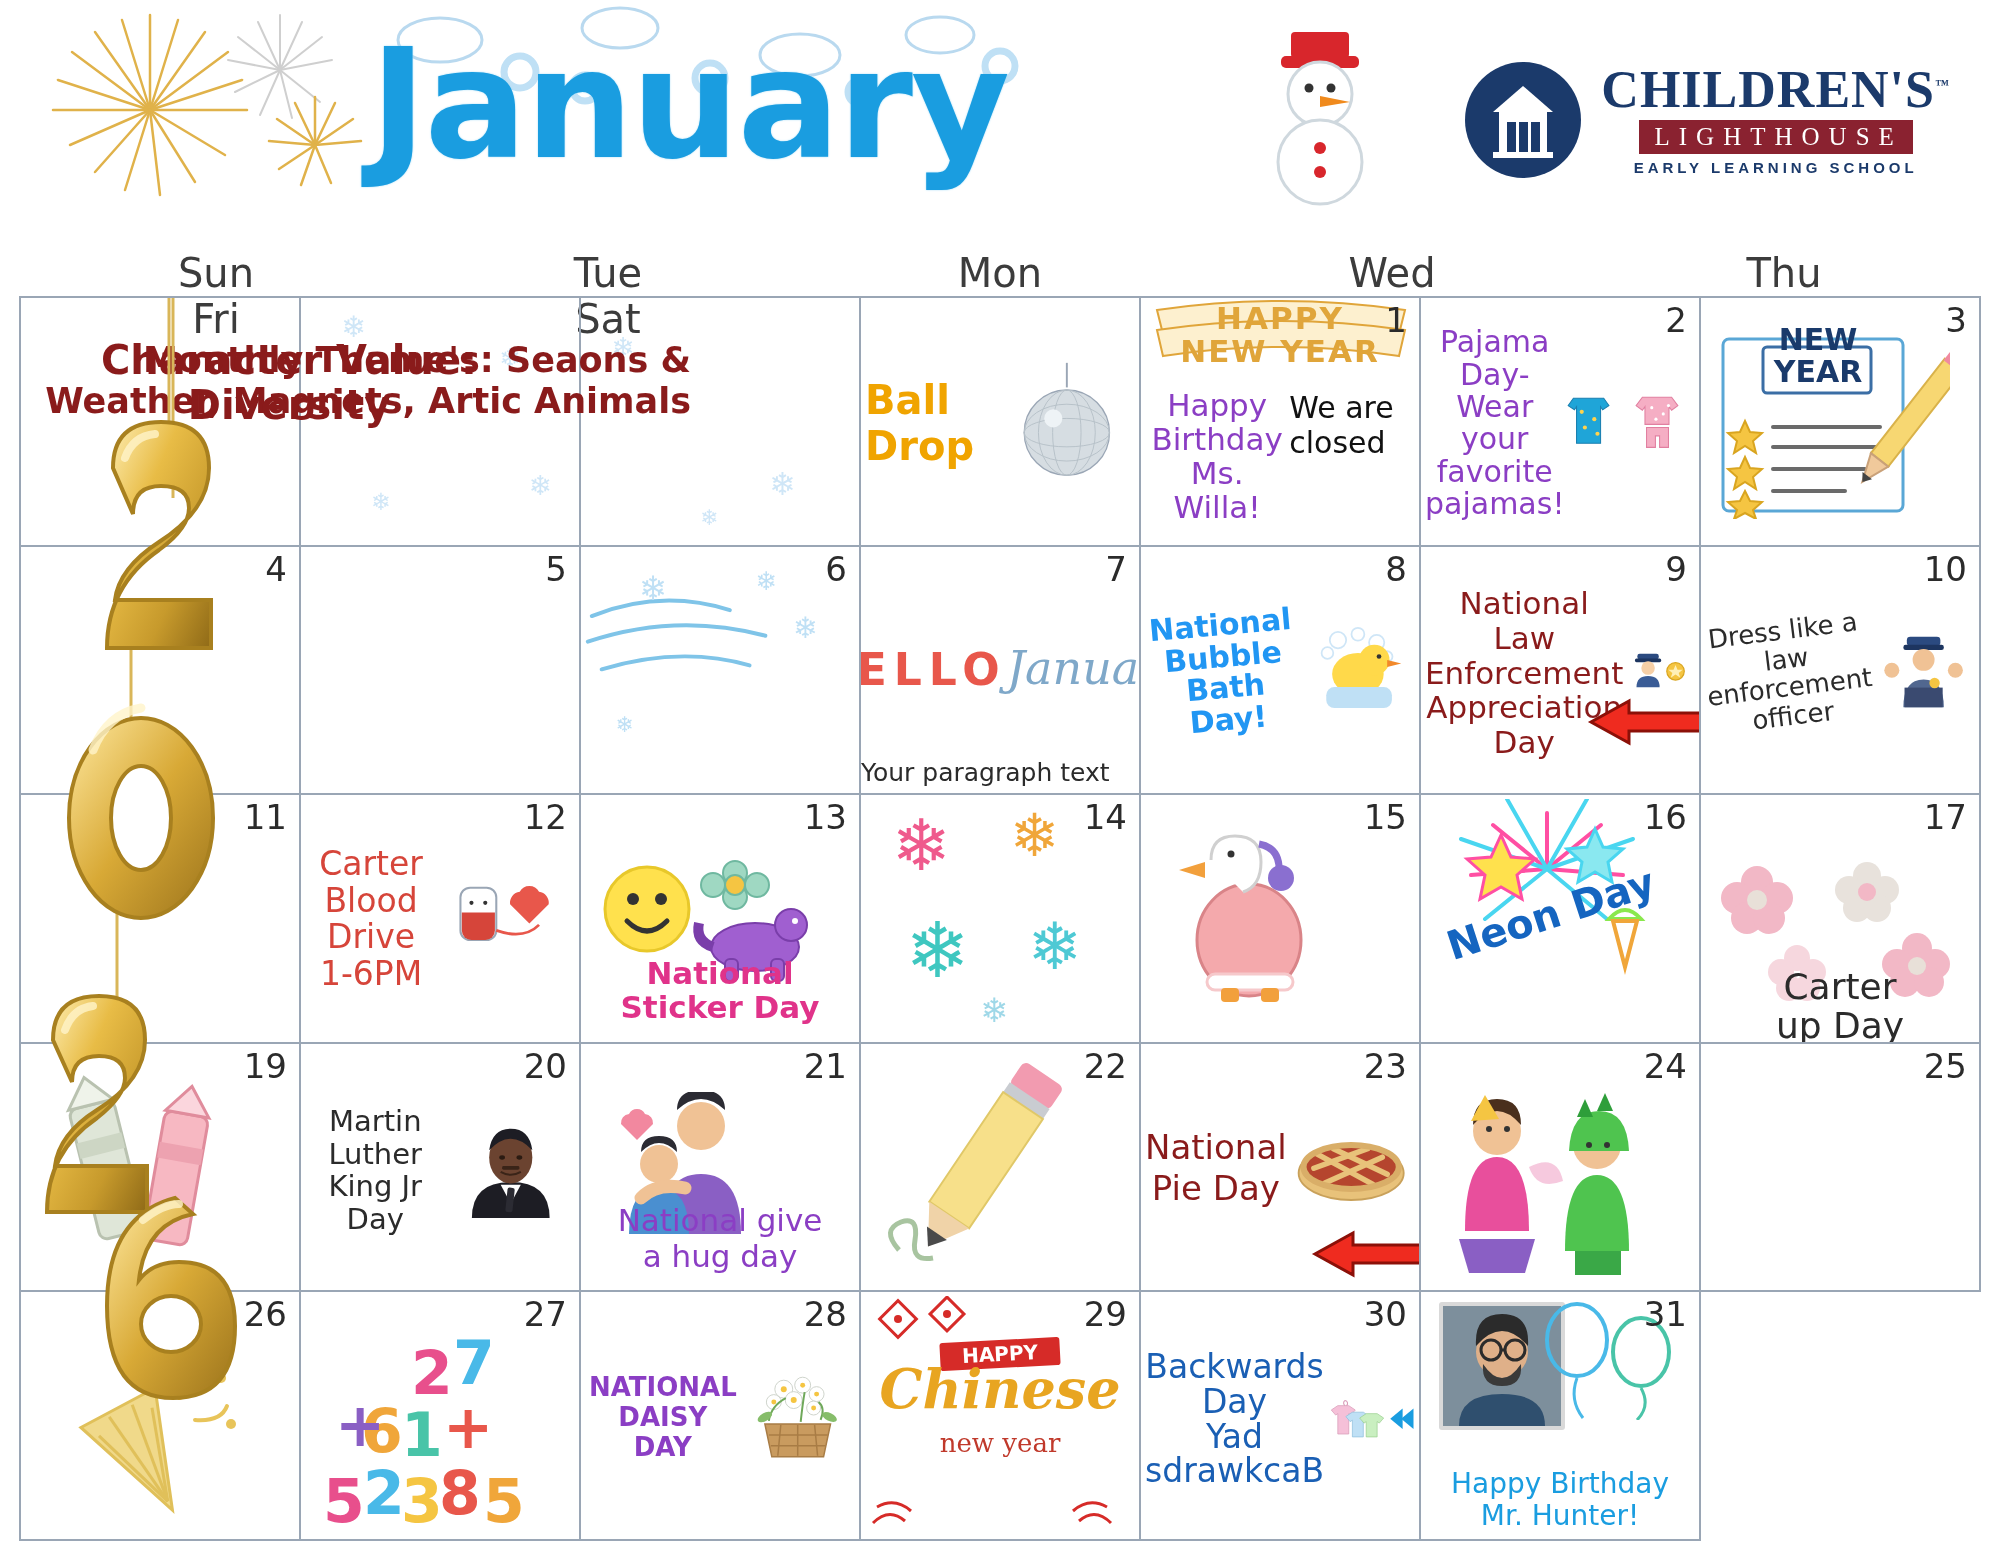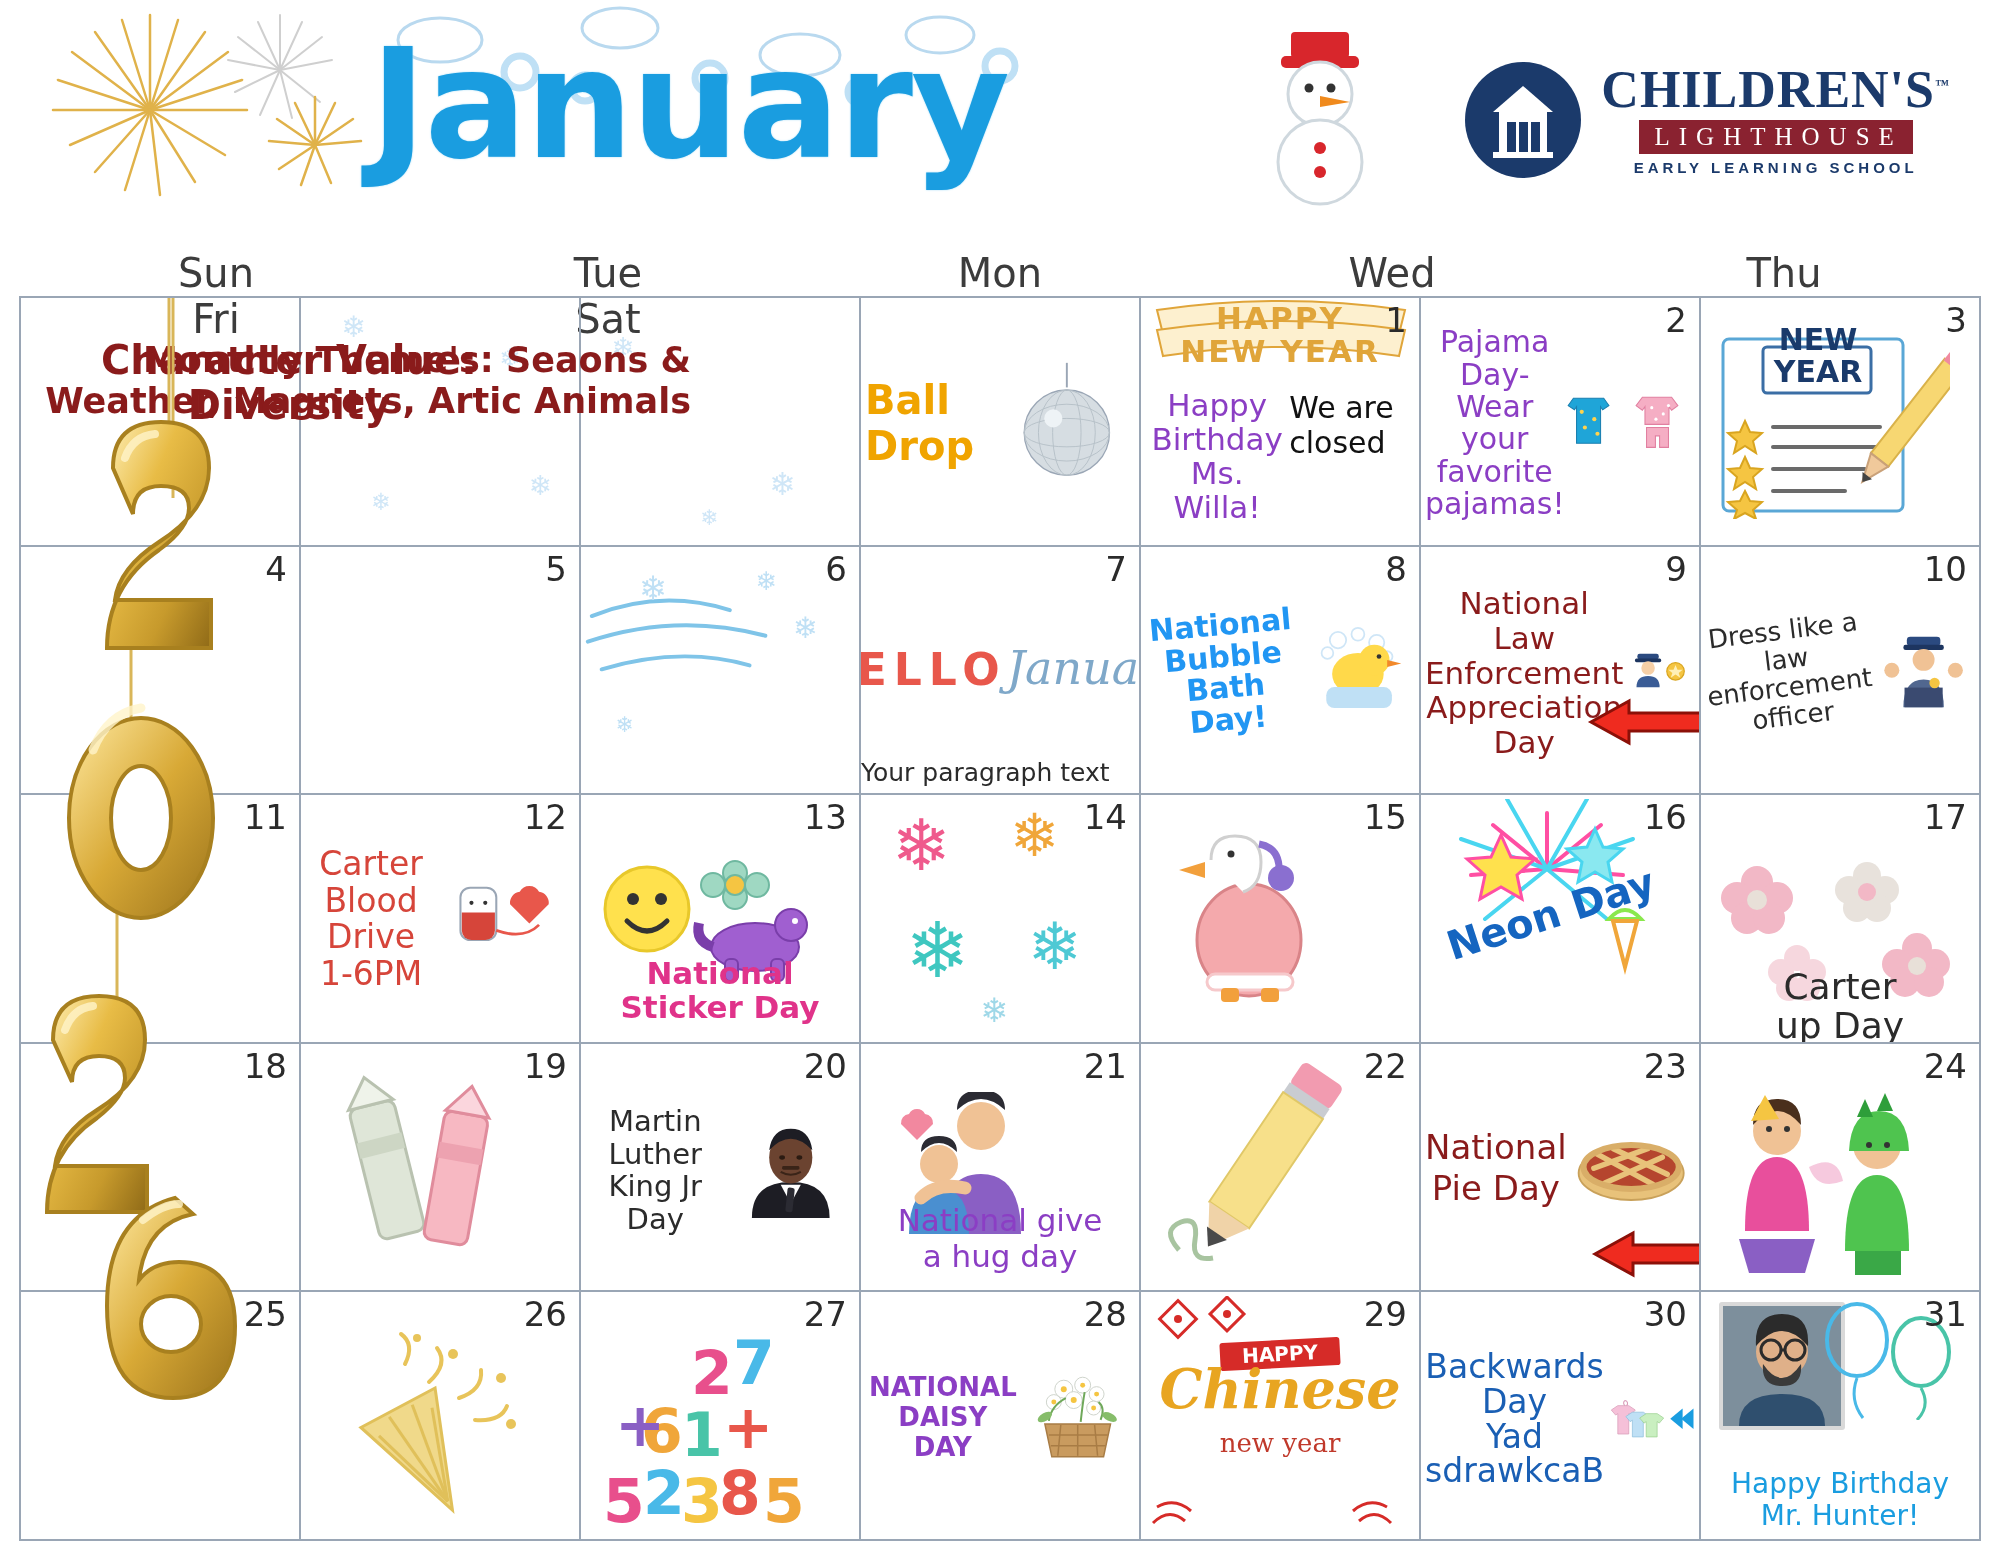--- a/index.html
+++ b/index.html
@@ -887,23 +887,20 @@
             </g>
         </g>
       </svg>
       <div class="txt-dressup">
         <div>Carter</div>
         <div>up Day</div>
       </div>
     </div>
   </div>
 
-  <div class="cell">
-    <div class="daynum">18</div>
-  </div>
 
   <div class="cell">
     <div class="daynum">19</div>
     <div class="cellcontent">
       <svg width="230" height="210" style="margin-top:22px" viewBox="0 0 230 210">
         <g transform="rotate(-14 90 100)">
           <rect x="60" y="28" width="46" height="134" rx="8" fill="#dfe6d8" stroke="#b9c2b0" stroke-width="3"></rect>
           <polygon points="60,28 106,28 83,0" fill="#eff3ea" stroke="#b9c2b0" stroke-width="3"></polygon>
           <rect x="60" y="62" width="46" height="16" fill="#cdd6c4"></rect>
         </g>

